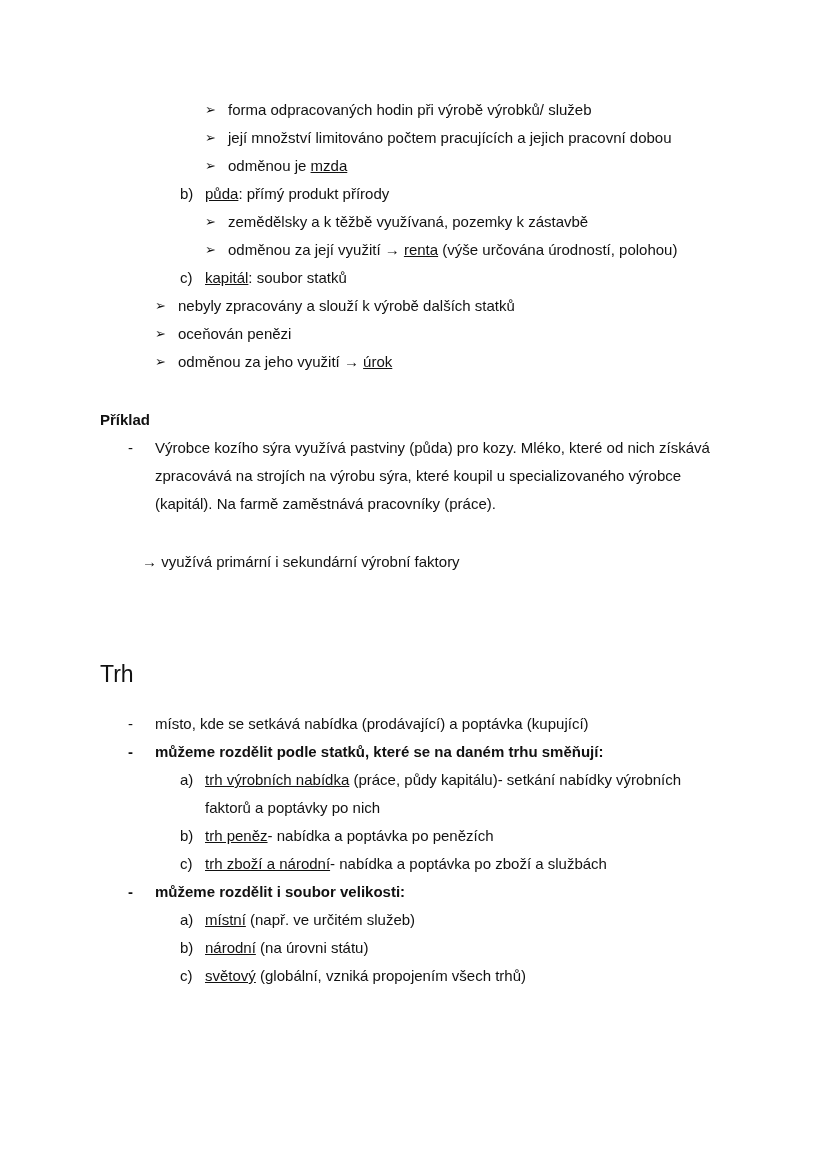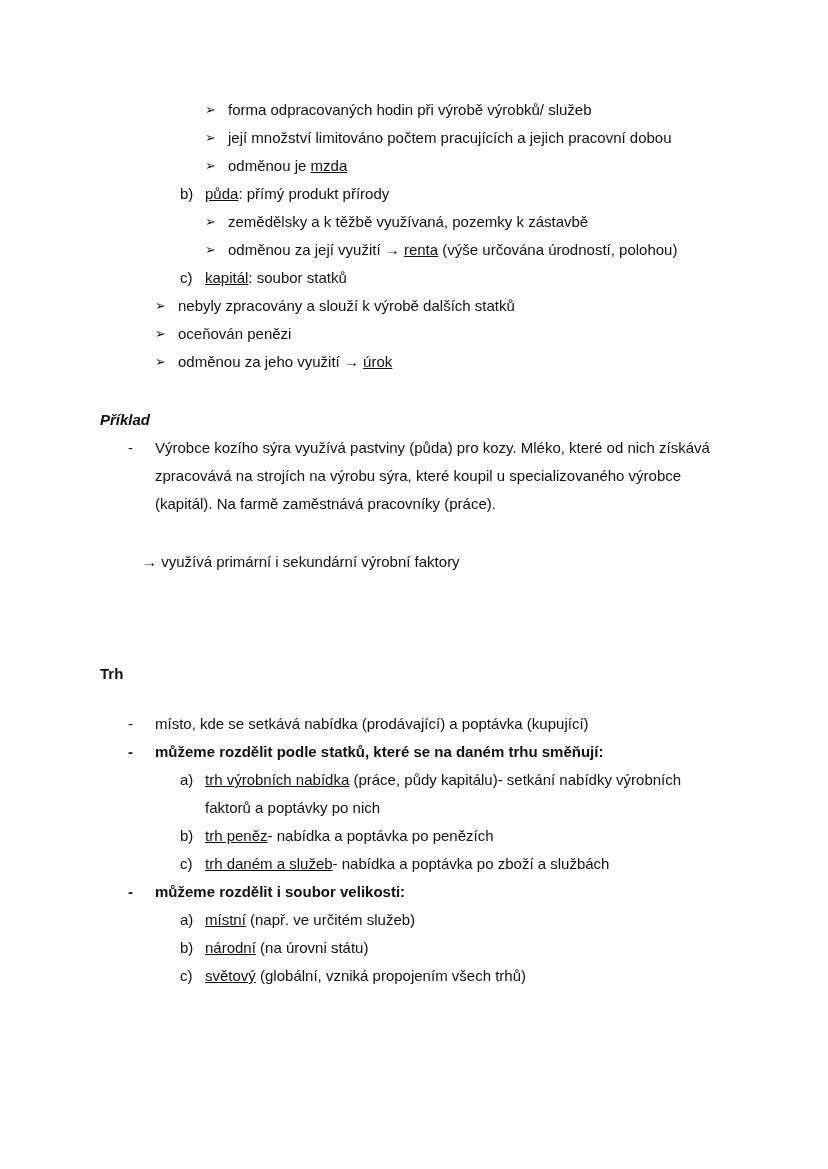--- a/index.html
+++ b/index.html
@@ -34,33 +34,32 @@
 
   .ind-arrow3 { padding-left: 105px; }
   .ind-letter { padding-left: 80px; }
   .ind-arrow1 { padding-left: 55px; }
   .ind-dash   { padding-left: 28px; }
 
   .heading-small {
     font-size: 15px;
     font-weight: bold;
     line-height: 28px;
-    font-style: italic;
   }
   .sec-priklad { margin-top: 30px; }
   .arrow-line {
     font-size: 15px;
     line-height: 28px;
     padding-left: 42px;
     margin-top: 30px;
   }
   .sec-trh { margin-top: 82px; }
   .heading-large {
-    font-size: 15px;
-    font-weight: bold;
+    font-size: 23px;
+    font-weight: normal;
     line-height: 32px;
   }
   .trh-list { margin-top: 20px; }
 </style>
 </head>
 <body>
 
 <div class="page">
 
   <section>
@@ -148,21 +147,21 @@
         <div class="tx"><span class="u">trh výrobních nabídka</span><span> (práce, půdy kapitálu)- setkání nabídky výrobních faktorů a poptávky po nich</span></div>
       </div>
 
       <div class="li ind-letter">
         <span class="mk letter">b)</span>
         <div class="tx"><span class="u">trh peněz</span><span>- nabídka a poptávka po penězích</span></div>
       </div>
 
       <div class="li ind-letter">
         <span class="mk letter">c)</span>
-        <div class="tx"><span class="u">trh daném a služeb</span><span>- nabídka a poptávka po zboží a službách</span></div>
+        <div class="tx"><span class="u">trh zboží a národní</span><span>- nabídka a poptávka po zboží a službách</span></div>
       </div>
 
       <div class="li ind-dash b">
         <span class="mk dash">-</span>
         <div class="tx">můžeme rozdělit i soubor velikosti:</div>
       </div>
 
       <div class="li ind-letter">
         <span class="mk letter">a)</span>
         <div class="tx"><span class="u">místní</span><span> (např. ve určitém služeb)</span></div>

